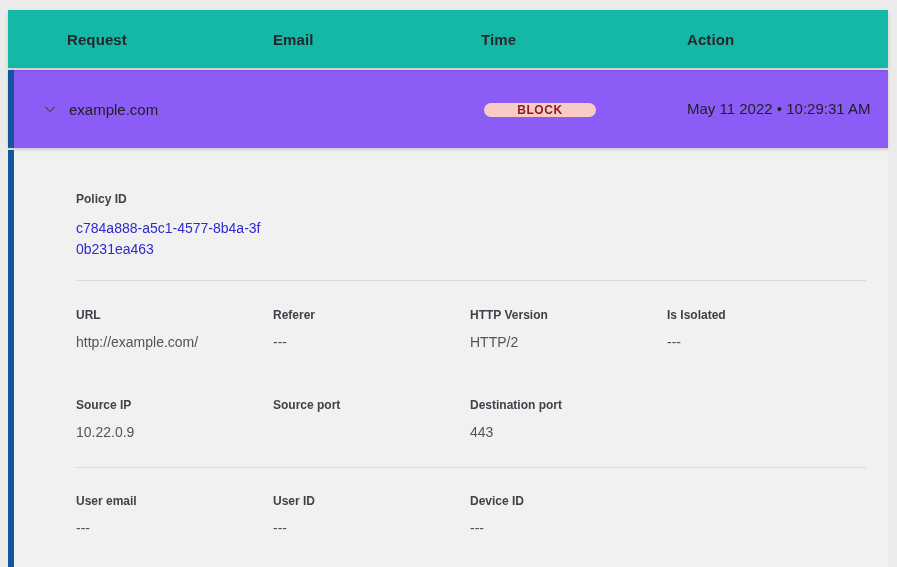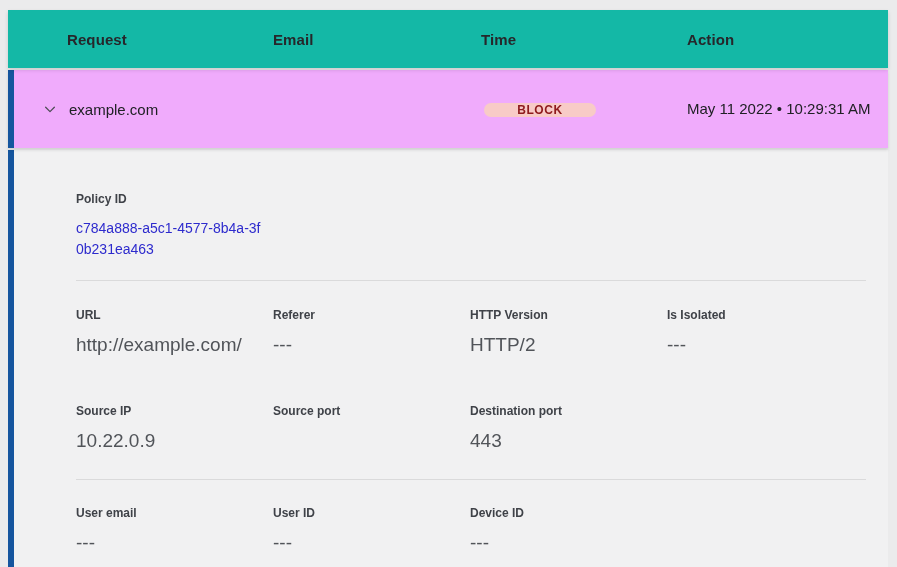--- a/index.html
+++ b/index.html
@@ -39,21 +39,21 @@
     letter-spacing: 0.1px;
   }
   .table-header .hcell.first { padding-left: 59px; }
 
   
   .table-row {
     position: relative;
     z-index: 2;
     margin-top: 2px;
     height: 78px;
-    background: #f0abfc;
+    background: #8b5cf6;
     border-left: 6px solid #15559e;
     display: grid;
     grid-template-columns: 259px 208px 206px 1fr;
     align-items: center;
     box-shadow: 0 2px 3px rgba(0,0,0,0.12);
     cursor: pointer;
   }
   .cell-request {
     display: flex;
     align-items: center;
@@ -105,21 +105,21 @@
     padding: 42px 22px 0 62px;
     overflow: hidden;
   }
   .field-label {
     font-size: 12px;
     font-weight: 700;
     color: #3f4248;
   }
   .field-value {
     margin-top: 12px;
-    font-size: 19px;
+    font-size: 14px;
     color: #515459;
   }
   .policy-link {
     display: inline-block;
     margin-top: 12px;
     max-width: 192px;
     font-size: 14px;
     line-height: 21px;
     color: #2d2acd;
     text-decoration: none;

